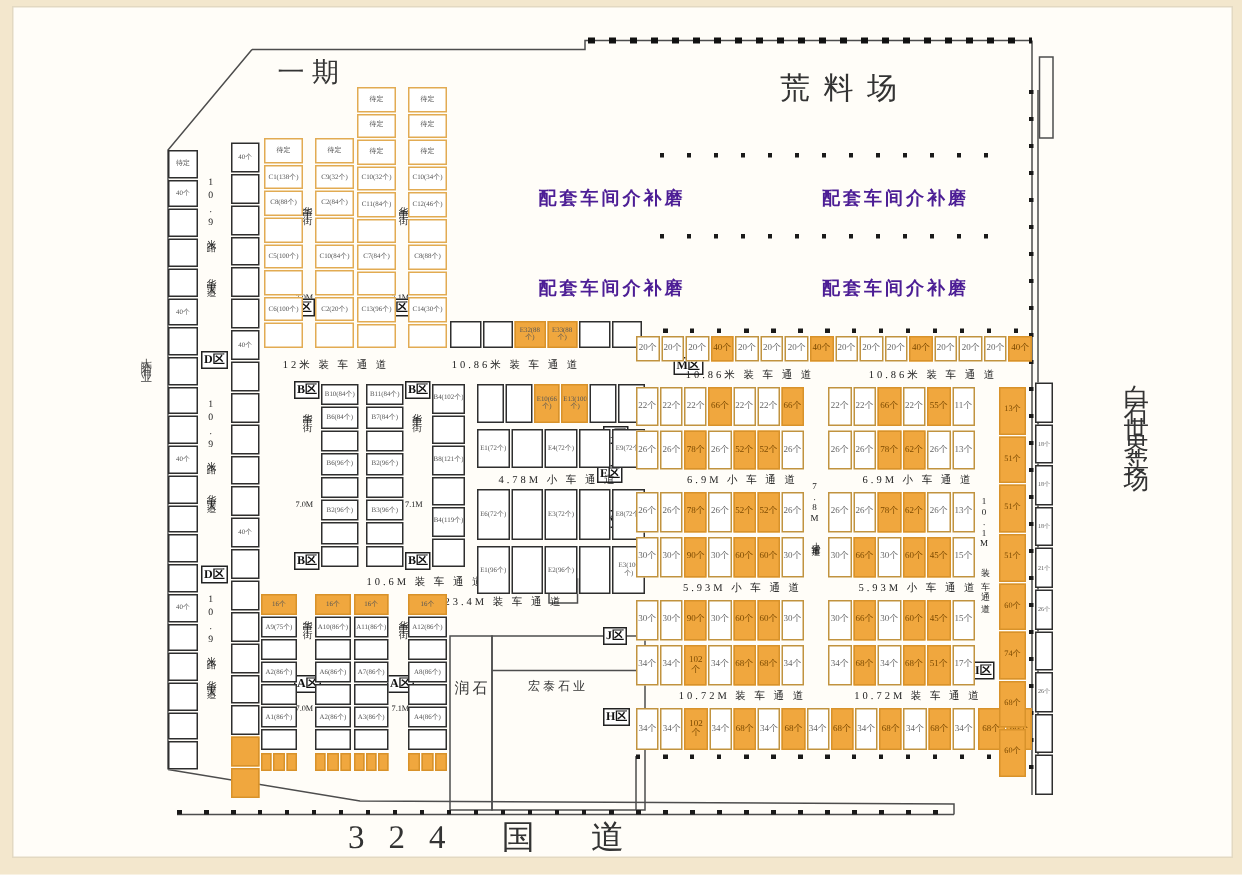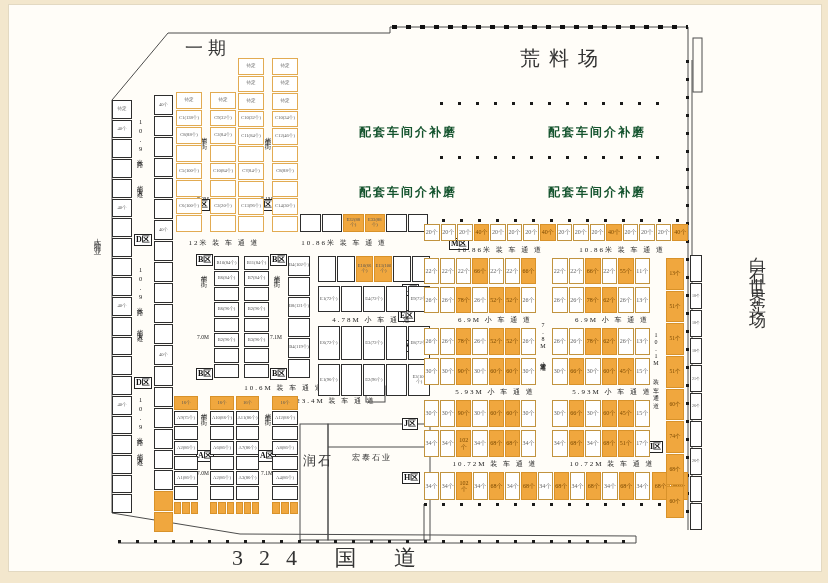--- a/index.html
+++ b/index.html
@@ -15,21 +15,21 @@
   .dots.big{height:4px;
         background:repeating-linear-gradient(90deg,#111 0 5px,transparent 5px 14px);}
   .vdots{position:absolute;width:3px;
         background:repeating-linear-gradient(180deg,#1a1a1a 0 3px,transparent 3px 18px);}
   
   .t-phase{font-size:18px;letter-spacing:5px;color:#333;}
   .t-yard{font-size:20px;letter-spacing:9px;color:#333;}
   .t-road{font-size:22px;letter-spacing:16px;color:#333;}
   .t-market{font-size:17px;letter-spacing:11px;color:#333;
             writing-mode:vertical-rl;text-orientation:upright;}
-  .t-workshop{font-size:12px;font-weight:bold;letter-spacing:2px;color:#14532d;
+  .t-workshop{font-size:12px;font-weight:bold;letter-spacing:2px;color:#4c1d95;
               transform:translateX(-50%);white-space:nowrap;}
   .t-company{writing-mode:vertical-rl;text-orientation:upright;font-size:7.5px;
              letter-spacing:3px;color:#444;}
   .t-block{font-size:8px;letter-spacing:2px;color:#333;}
   
   .lane{font-size:7px;letter-spacing:2px;color:#222;white-space:nowrap;
         transform:translateX(-50%);}
   .vlane{writing-mode:vertical-rl;text-orientation:upright;font-size:6px;
          letter-spacing:1px;color:#222;white-space:nowrap;}
   
@@ -87,21 +87,21 @@
 
 <div class="abs t-phase" style="left:185px;top:36px;">一期</div>
 <div class="abs t-yard" style="left:520px;top:45px;">荒料场</div>
 <div class="abs t-workshop" style="left:408px;top:124px;">配套车间介补磨</div>
 <div class="abs t-workshop" style="left:597px;top:124px;">配套车间介补磨</div>
 <div class="abs t-workshop" style="left:408px;top:184px;">配套车间介补磨</div>
 <div class="abs t-workshop" style="left:597px;top:184px;">配套车间介补磨</div>
 <div class="abs t-market" style="left:746px;top:243px;">白石世界卖场</div>
 <div class="abs t-company" style="left:92px;top:232px;">大陆石业</div>
 <div class="abs t-road" style="left:232px;top:543px;">324 国 道</div>
-<div class="abs t-block" style="left:303px;top:452px;font-size:13px;">润石</div>
+<div class="abs t-block" style="left:303px;top:452px;font-size:10px;">润石</div>
 <div class="abs t-block" style="left:352px;top:452px;">宏泰石业</div>
 <div class="abs toilet" style="left:371px;top:387px;">卫生间</div>
 
 <div class="abs street" style="left:135px;top:118px;">10.9米路</div>
 <div class="abs street" style="left:135px;top:180px;">华中大道</div>
 <div class="abs street" style="left:135px;top:266px;">10.9米路</div>
 <div class="abs street" style="left:135px;top:324px;">华中大道</div>
 <div class="abs street" style="left:135px;top:396px;">10.9米路</div>
 <div class="abs street" style="left:135px;top:448px;">华中大道</div>
 

